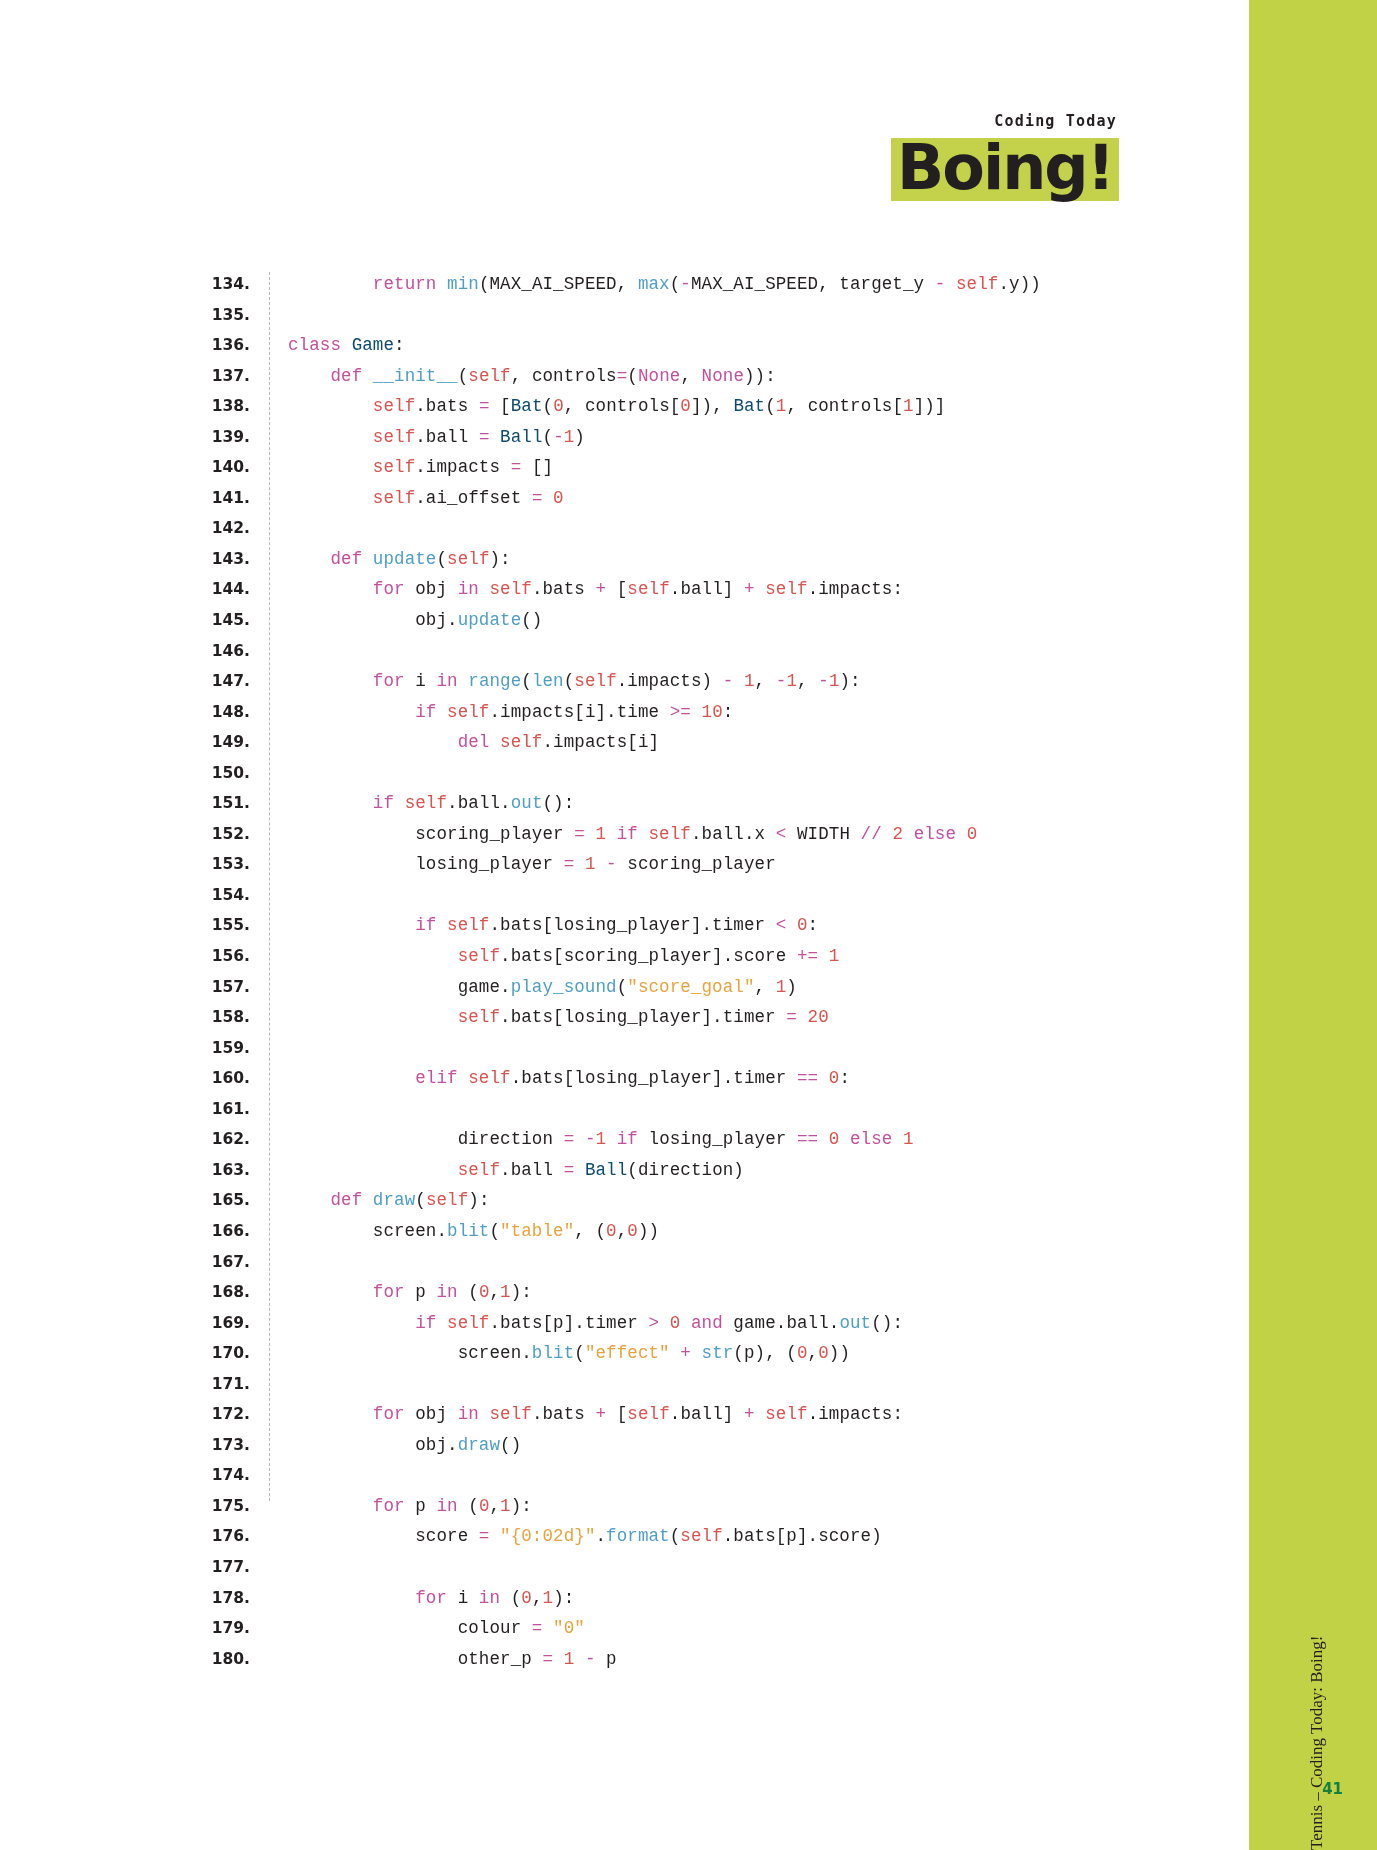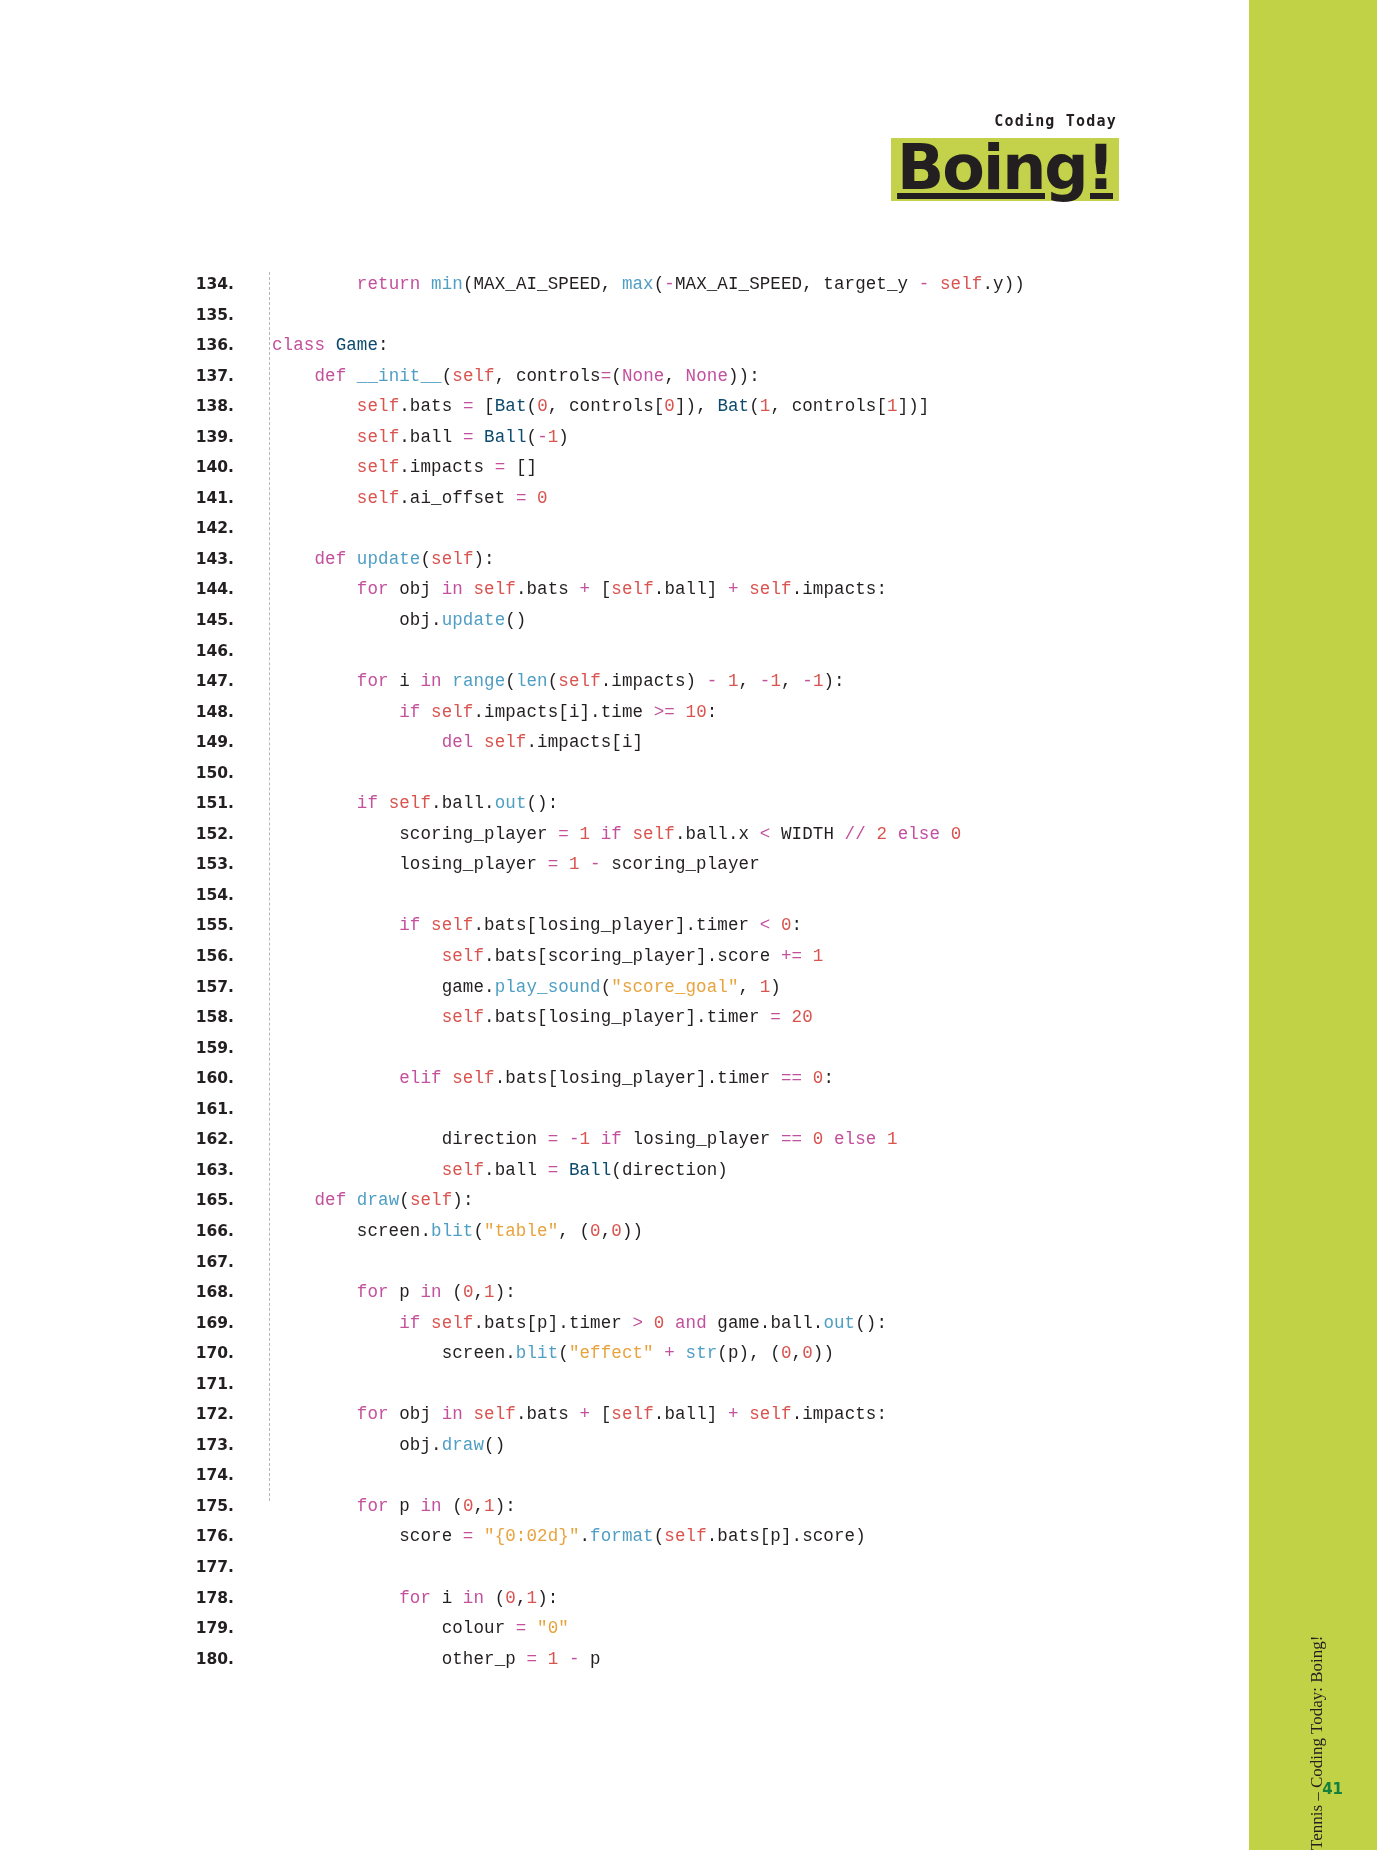--- a/index.html
+++ b/index.html
@@ -51,26 +51,25 @@
     background: #c3d24a;
     padding: 0 6px 2px 6px;
     line-height: 0.98;
   }
   .header .logo span {
     font-family: "DejaVu Sans", sans-serif;
     font-size: 62px;
     font-weight: bold;
     letter-spacing: -2px;
     color: #231f20;
-    text-decoration: underline;
   }
   
   .code-area {
     position: absolute;
-    left: 180px;
+    left: 196px;
     top: 274px;
     width: 1060px;
   }
   .code-row {
     display: flex;
     align-items: baseline;
     height: 30.55px;
   }
   .lineno {
     width: 54px;

